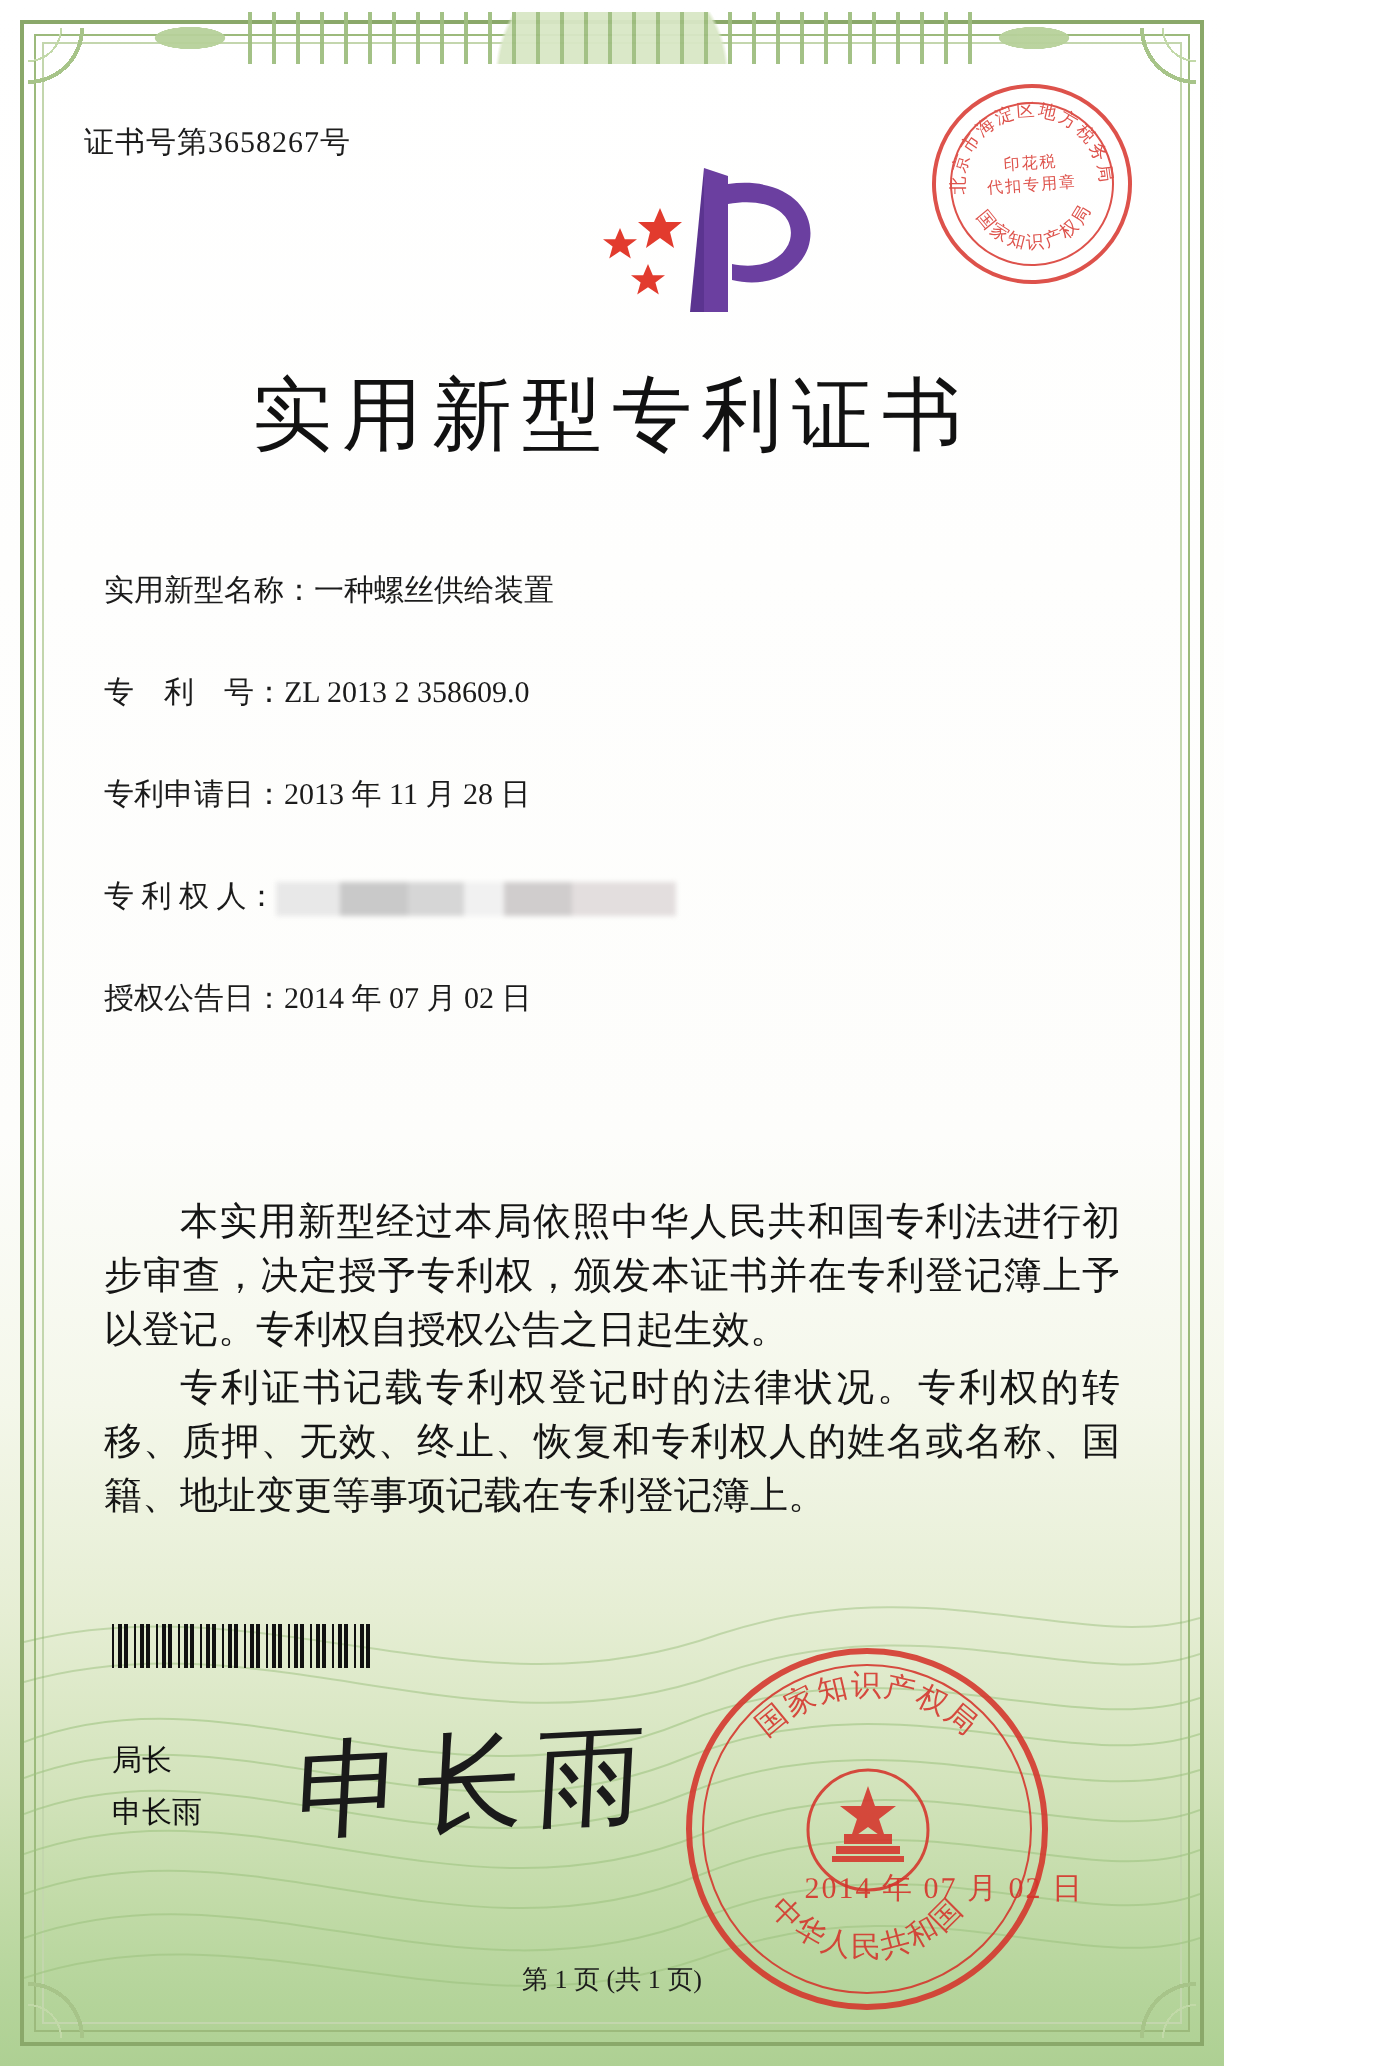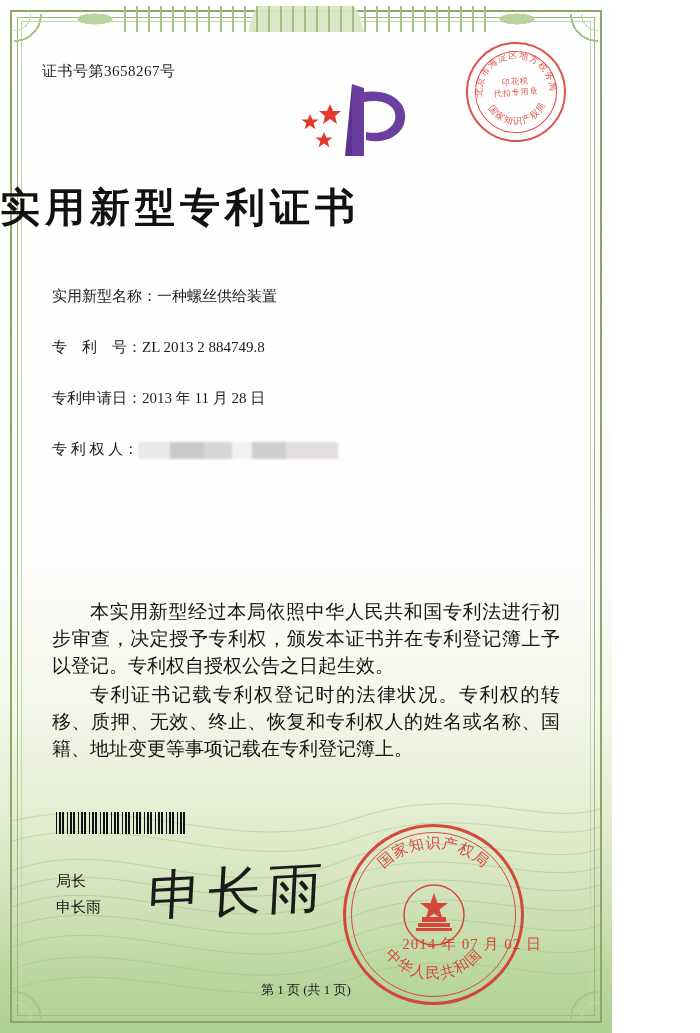--- a/index.html
+++ b/index.html
@@ -139,23 +139,23 @@
     position: absolute;
     left: 7px; top: 7px; right: 7px; bottom: 7px;
     border: 1px solid #d8342c;
     border-radius: 50%;
   }
 
   .title {
     position: absolute;
     left: 0; right: 0;
     top: 180px;
-    text-align: left;
+    text-align: center;
     font-size: 40px;
-    font-weight: bold;
+    font-weight: normal;
     letter-spacing: 5px;
     color: #111;
     font-family: "DejaVu Serif", "Liberation Serif", serif;
   }
 
   .fields {
     position: absolute;
     left: 52px;
     top: 286px;
     right: 52px;
@@ -348,27 +348,30 @@
     <div class="mid">印花税<br>代扣专用章</div>
   </div>
 
   <div class="title">实用新型专利证书</div>
 
   <div class="fields">
     <div class="field">
       <span class="lbl">实用新型名称：</span><span class="val">一种螺丝供给装置</span>
     </div>
     <div class="field">
-      <span class="lbl">专　利　号：</span><span class="val spaced">ZL 2013 2 884749.8</span>
+      <span class="lbl">专　利　号：</span><span class="val spaced">ZL 2013 2 358609.0</span>
     </div>
     <div class="field">
       <span class="lbl">专利申请日：</span><span class="val">2013 年 11 月 28 日</span>
     </div>
     <div class="field">
       <span class="lbl">专 利 权 人：</span><span class="redacted"></span>
+    </div>
+    <div class="field">
+      <span class="lbl">授权公告日：</span><span class="val">2014 年 07 月 02 日</span>
     </div>
   </div>
 
   <div class="paragraphs">
     <p>本实用新型经过本局依照中华人民共和国专利法进行初步审查，决定授予专利权，颁发本证书并在专利登记簿上予以登记。专利权自授权公告之日起生效。</p>
     <p>专利证书记载专利权登记时的法律状况。专利权的转移、质押、无效、终止、恢复和专利权人的姓名或名称、国籍、地址变更等事项记载在专利登记簿上。</p>
   </div>
 
   <div class="barcode"></div>
 

